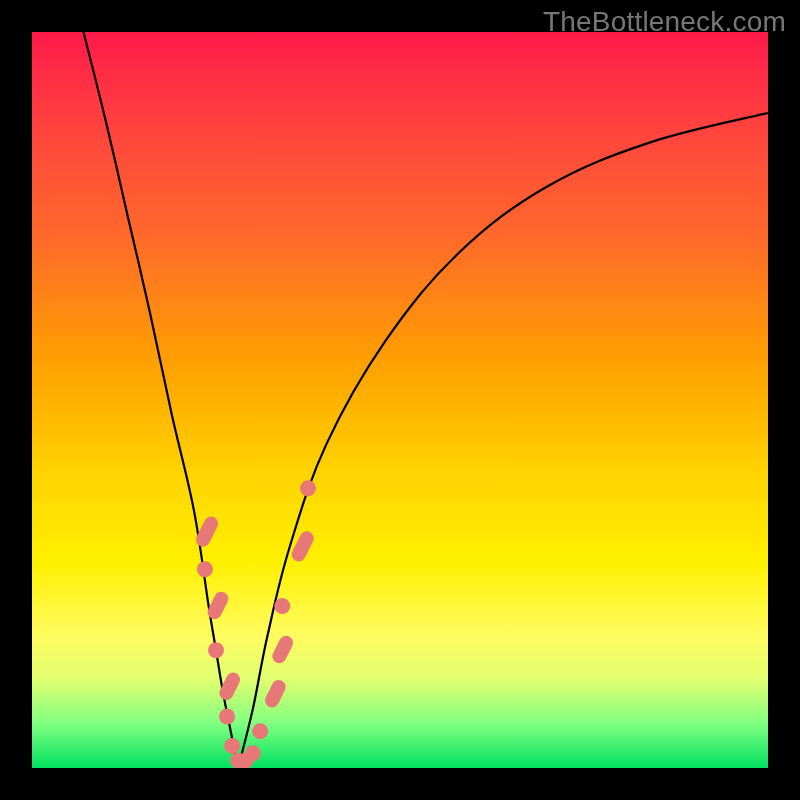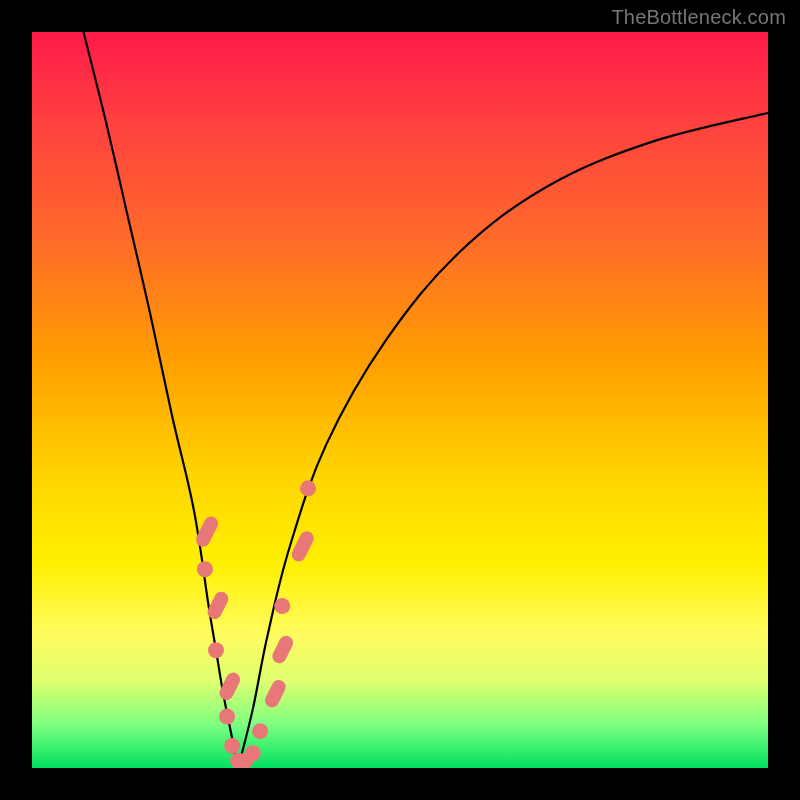--- a/index.html
+++ b/index.html
@@ -33,21 +33,21 @@
       #fffc60 82%,
       #e0ff70 88%,
       #80ff80 94%,
       #00e060 100%);
   }
   .watermark {
     position: absolute;
     top: 6px;
     right: 14px;
     color: #777;
-    font-size: 20px;
+    font-size: 28px;
     font-weight: 500;
     letter-spacing: 0.2px;
     user-select: none;
   }
   svg.curve {
     position: absolute;
     left: 0;
     top: 0;
     width: 736px;
     height: 736px;

